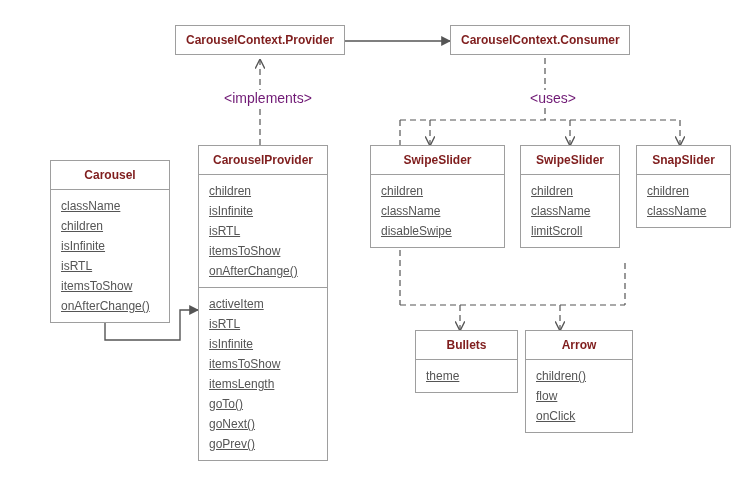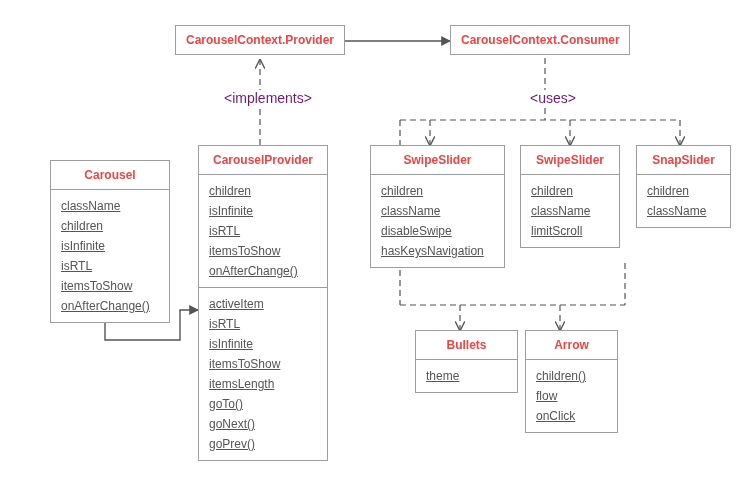--- a/index.html
+++ b/index.html
@@ -18,21 +18,21 @@
     height: 502px;
   }
   .box {
     position: absolute;
     border: 1px solid #9e9e9e;
     background: #ffffff;
     box-sizing: border-box;
   }
   .box .title {
     font-weight: 700;
-    color: #ef4444;
+    color: #7f1d1d;
     text-align: center;
     padding: 7px 10px;
     box-sizing: border-box;
   }
   .box.with-body .title {
     border-bottom: 1px solid #9e9e9e;
   }
   .box .section {
     padding: 6px 10px;
     box-sizing: border-box;
@@ -141,21 +141,20 @@
       <div>goPrev()</div>
     </div>
   </div>
 
   <div class="box with-body" style="left:370px; top:145px; width:135px;">
     <div class="title">SwipeSlider</div>
     <div class="section">
       <div>children</div>
       <div>className</div>
       <div>disableSwipe</div>
-      <div>hasKeysNavigation</div>
     </div>
   </div>
 
   <div class="box with-body" style="left:520px; top:145px; width:100px;">
     <div class="title">SwipeSlider</div>
     <div class="section">
       <div>children</div>
       <div>className</div>
       <div>limitScroll</div>
     </div>
@@ -169,21 +168,21 @@
     </div>
   </div>
 
   <div class="box with-body" style="left:415px; top:330px; width:103px;">
     <div class="title">Bullets</div>
     <div class="section">
       <div>theme</div>
     </div>
   </div>
 
-  <div class="box with-body" style="left:525px; top:330px; width:93px;">
+  <div class="box with-body" style="left:525px; top:330px; width:108px;">
     <div class="title">Arrow</div>
     <div class="section">
       <div>children()</div>
       <div>flow</div>
       <div>onClick</div>
     </div>
   </div>
 
 </div>
 

